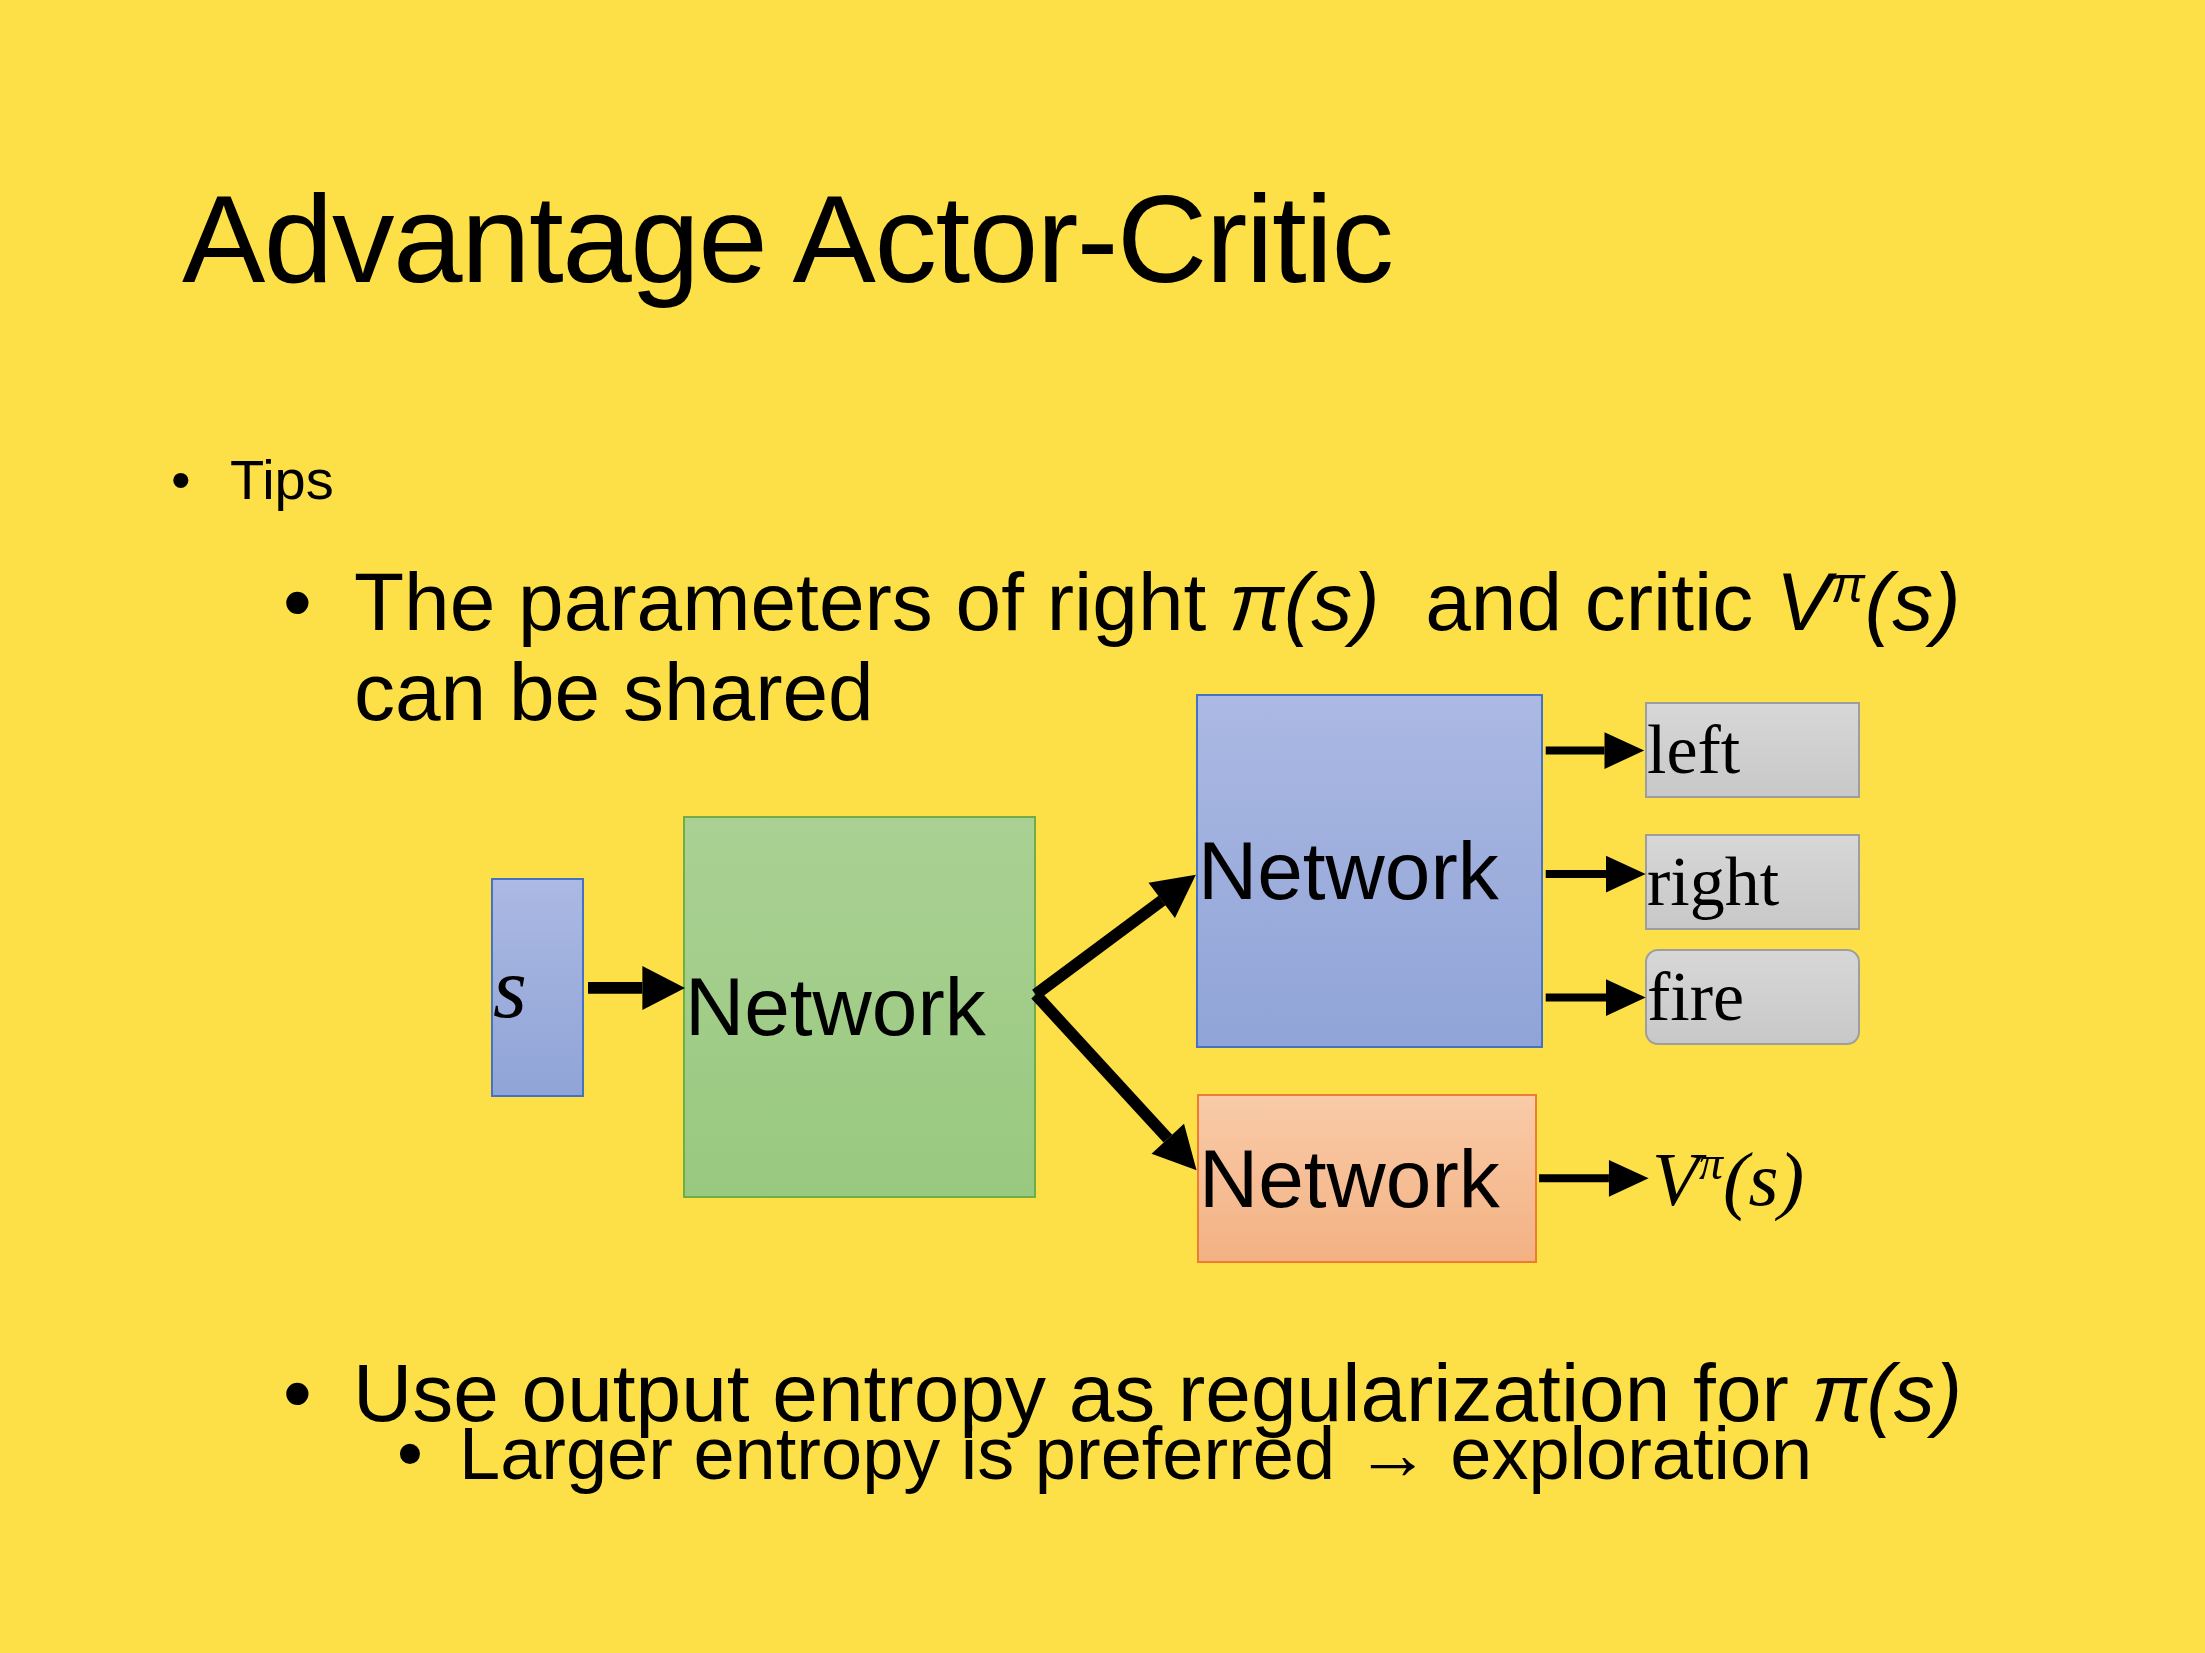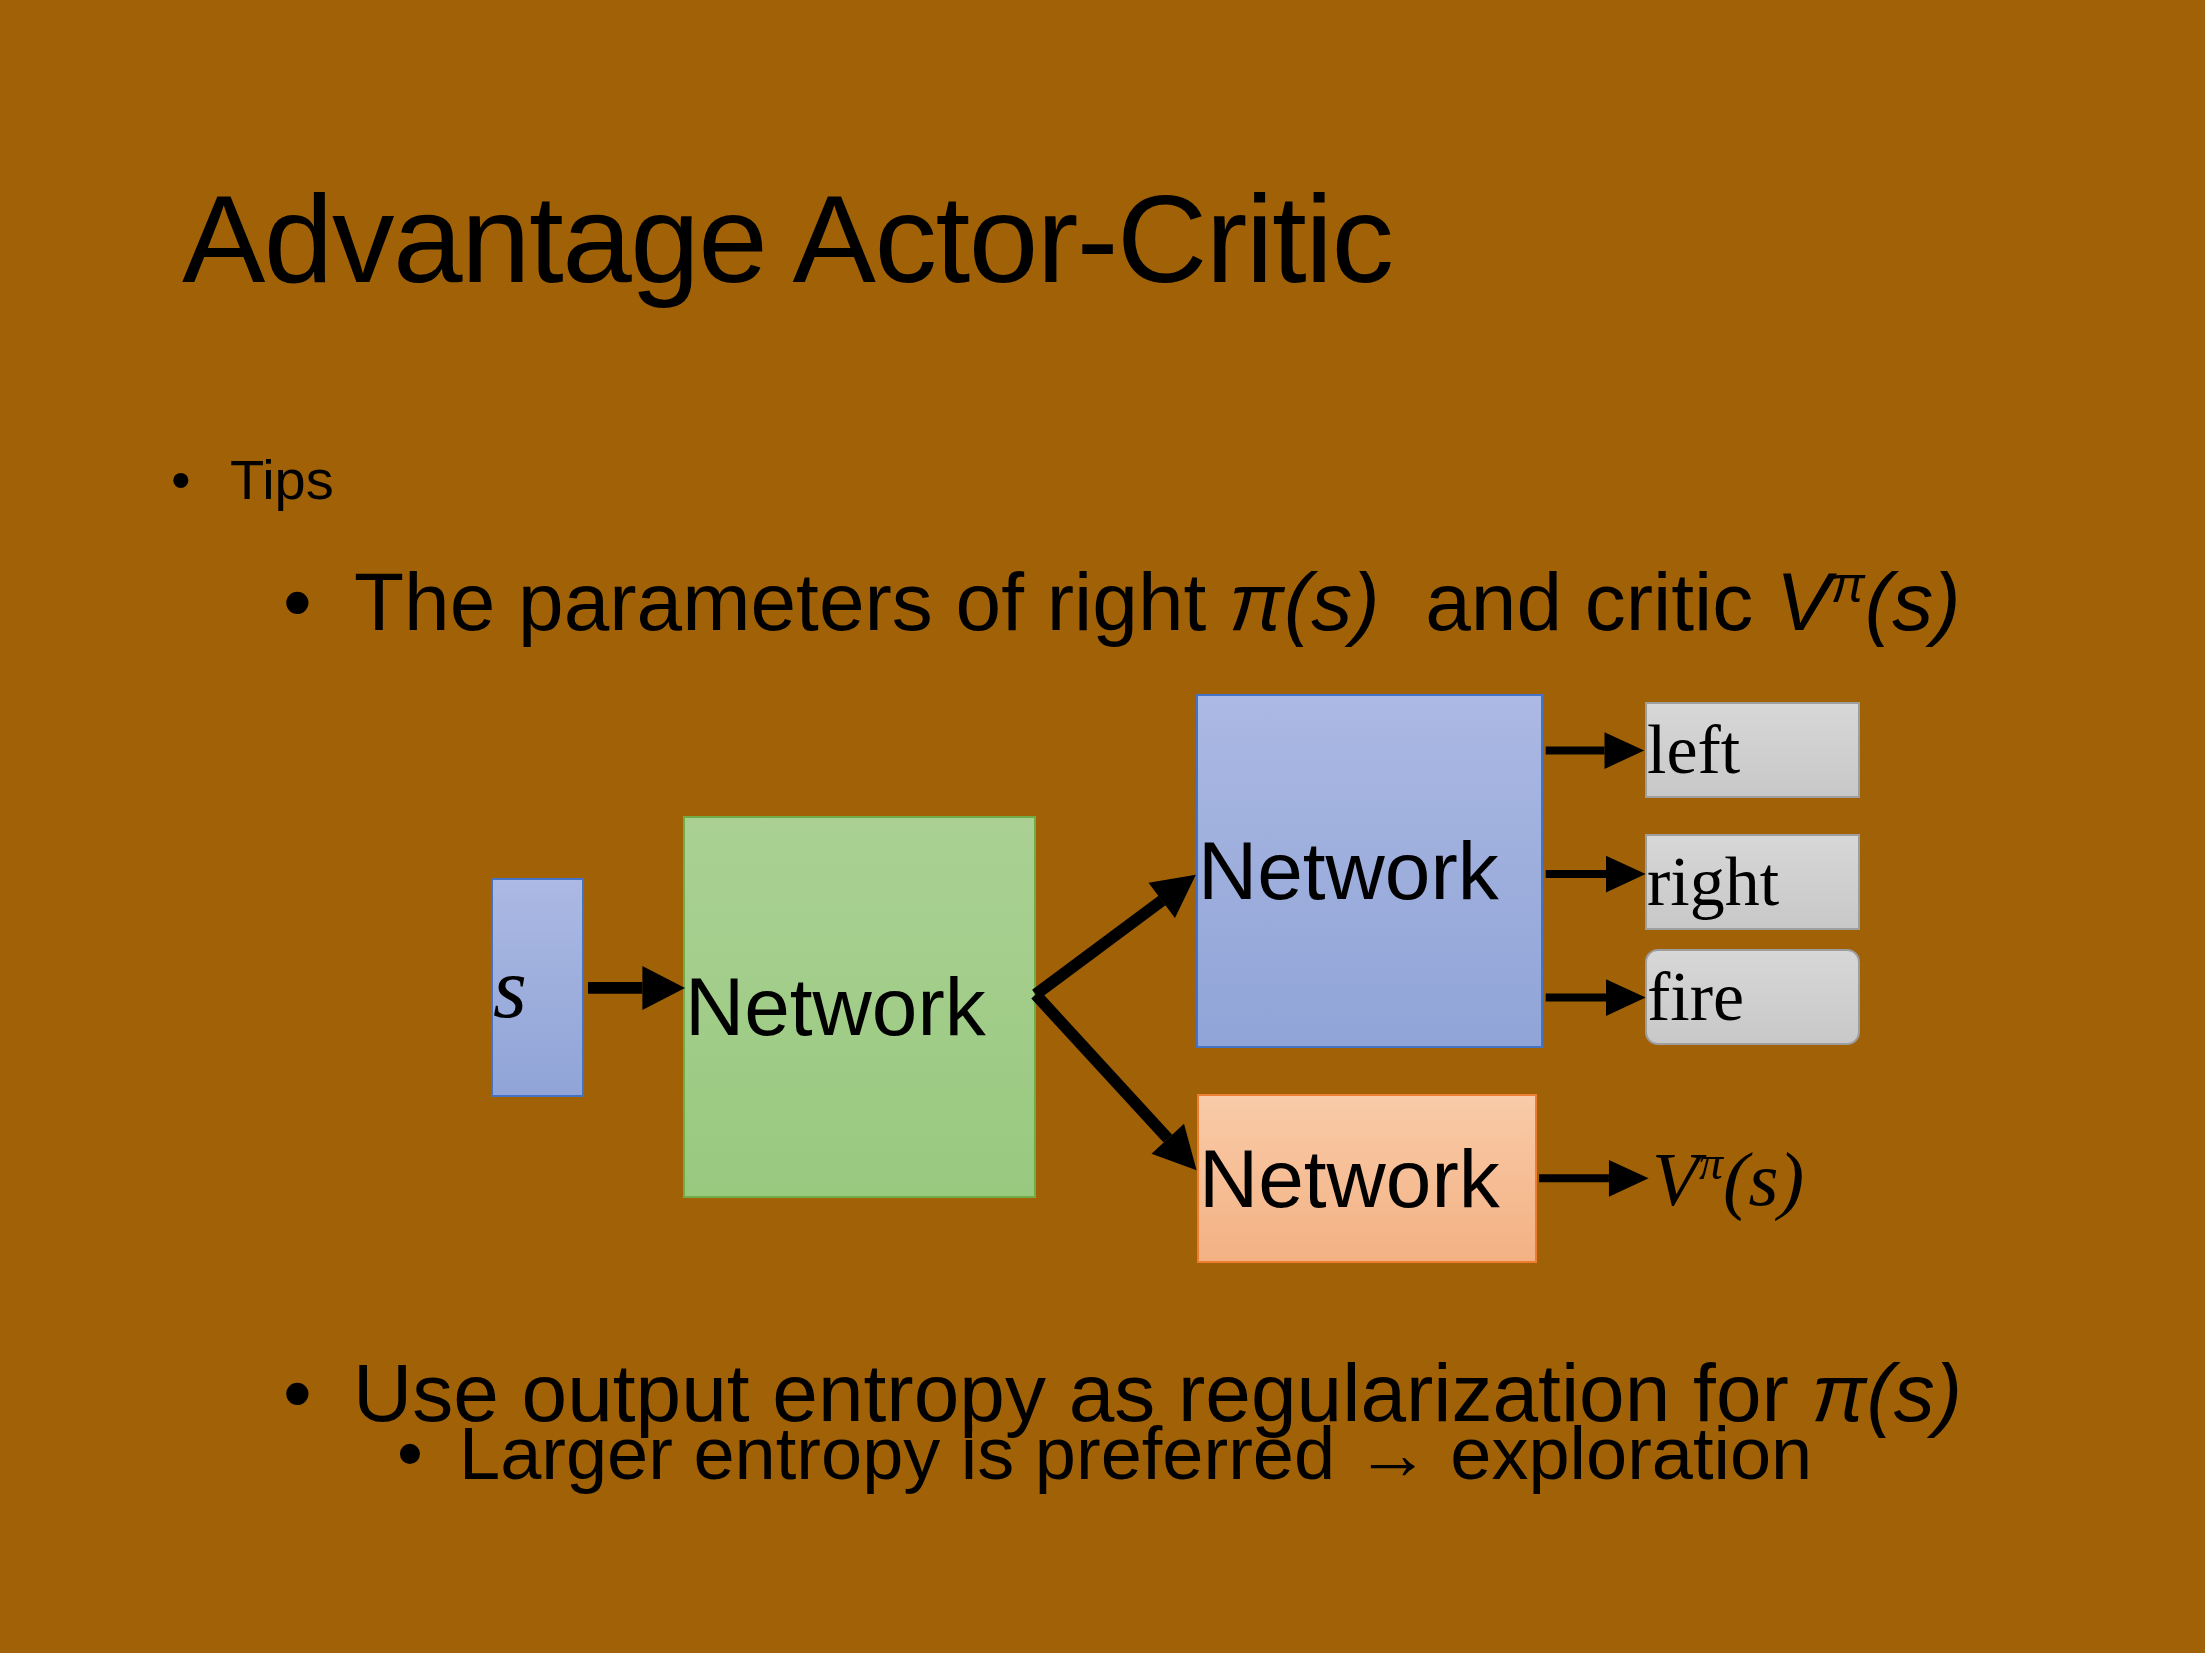--- a/index.html
+++ b/index.html
@@ -1,19 +1,19 @@
 <!DOCTYPE html>
 <html style="--blue-fill-top: #abb9e3; --blue-fill-bottom: #90a4d7; --blue-border: #4472c4; --green-fill-top: #aad193; --green-fill-bottom: #98c97f; --green-border: #70ad47; --orange-fill-top: #f9cba8; --orange-fill-bottom: #f3b183; --orange-border: #ed7d31; --gray-fill-top: #d7d7d7; --gray-fill-bottom: #c8c8c8; --gray-border: #9e9e9e; --arrow: #000000;font-size:11.8px"><head>
 <meta charset="utf-8">
 <style>
   html,body{margin:0;padding:0;background:#ffffff;}
   .slide{
     position:relative;
     width:2205px;height:1654px;
-    background:#a16207;
+    background:#fde047;
     font-family:"Liberation Sans", sans-serif;
     color:#000000;
     overflow:hidden;
   }
   .abs{position:absolute;}
   .line{white-space:nowrap;line-height:1;}
   .bullet{display:inline-block;}
   .math{font-family:Liberation Sans, sans-serif;font-style:italic;}
   .sup{font-size:0.62em;vertical-align:0.55em;}
 
@@ -86,20 +86,21 @@
   <div class="abs line page-title">Advantage Actor-Critic</div>
 
   <div class="abs line line-tips">
     <span class="bullet">•</span><span>Tips</span>
   </div>
 
   <div class="abs line line-param1">
     <span class="bullet">•</span><span>The parameters of right </span><span class="math">π(s)</span><span>&nbsp; and critic </span><span class="math">V</span><span class="math sup">π</span><span class="math">(s)</span>
   </div>
 
+  <div class="abs line line-param2">can be shared</div>
 
   <div class="abs line line-entropy">
     <span class="bullet">•</span><span>Use output entropy as regularization for </span><span class="math">π(s)</span>
   </div>
 
   <div class="abs line line-explore">
     <span class="bullet">•</span><span>Larger entropy is preferred </span><span>→</span><span> exploration</span>
   </div>
 
   <div class="abs dbox box-s">

